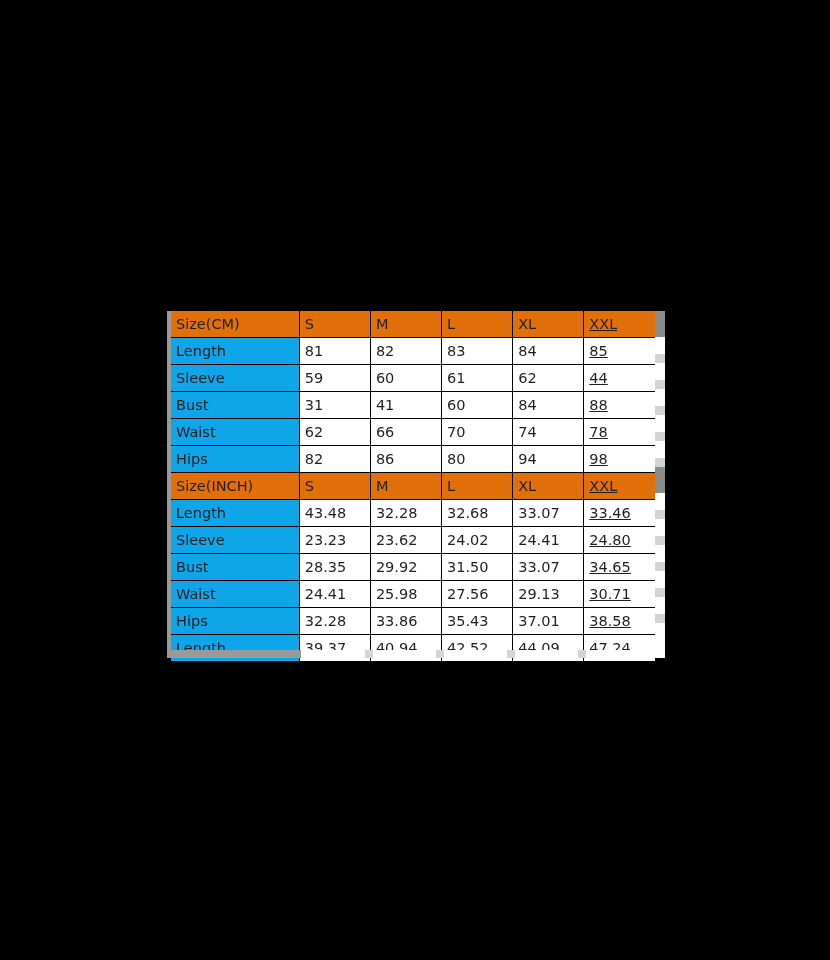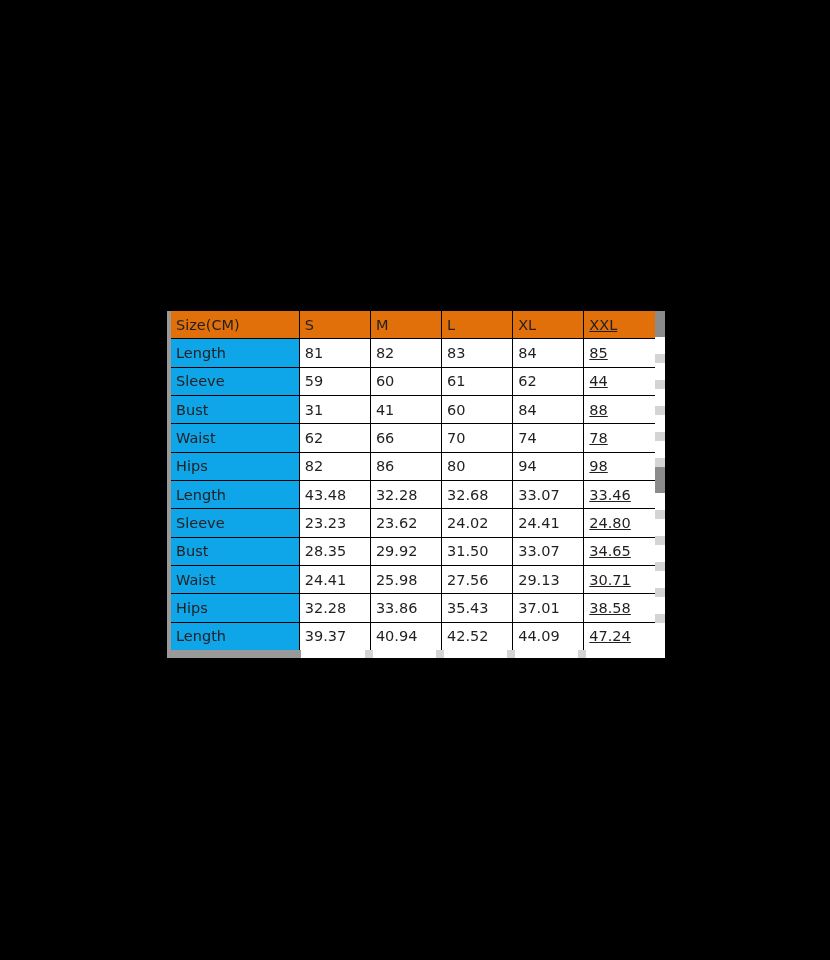--- a/index.html
+++ b/index.html
@@ -196,20 +196,28 @@
           <td>78</td>
         </tr>
         <tr class="data-row">
           <td class="label-cell">Hips</td>
           <td>82</td>
           <td>86</td>
           <td>80</td>
           <td>94</td>
           <td>98</td>
         </tr>
+        <tr class="header-row">
+          <td class="label-cell">Size(INCH)</td>
+          <td>S</td>
+          <td>M</td>
+          <td>L</td>
+          <td>XL</td>
+          <td>XXL</td>
+        </tr>
         <tr class="data-row">
           <td class="label-cell">Length</td>
           <td>43.48</td>
           <td>32.28</td>
           <td>32.68</td>
           <td>33.07</td>
           <td>33.46</td>
         </tr>
         <tr class="data-row">
           <td class="label-cell">Sleeve</td>

